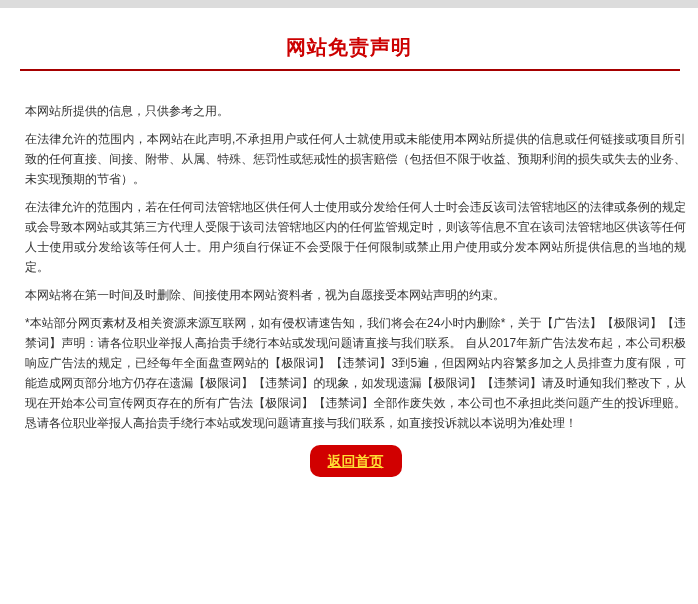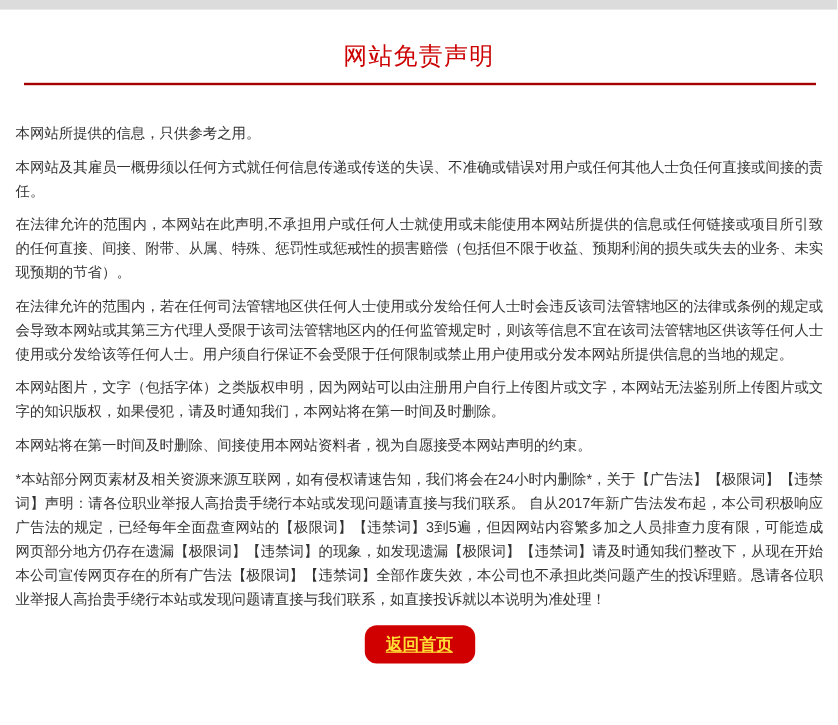--- a/index.html
+++ b/index.html
@@ -17,32 +17,32 @@
   }
   .topbar {
     width: 100%;
     height: 8px;
     background: #dcdcdc;
   }
   .title {
     margin: 28px 0 0 0;
     font-size: 20px;
     line-height: 22px;
-    font-weight: normal;
+    font-weight: bold;
     color: #cc0000;
     text-align: center;
     letter-spacing: 1px;
   }
   .divider {
     border: none;
     border-top: 2px solid #a60000;
     margin: 11px 18px 0 20px;
   }
   .content {
-    padding: 30px 12px 0 13px;
+    padding: 30px 12px 0 25px;
   }
   .content p {
     margin: 0 0 8px 0;
     font-size: 12px;
     line-height: 20px;
     color: #333333;
     text-align: justify;
     word-break: break-all;
   }
   .btn-row {
@@ -71,24 +71,22 @@
 
 <div class="page">
   <div class="topbar"></div>
 
   <h1 class="title">网站免责声明</h1>
 
   <hr class="divider">
 
   <div class="content">
     <p>本网站所提供的信息，只供参考之用。</p>
-    <p>本网站及其雇员一概毋须以任何方式就任何信息传递或传送的失误、不准确或错误对用户或任何其他人士负任何直接或间接的责任。</p>
     <p>在法律允许的范围内，本网站在此声明,不承担用户或任何人士就使用或未能使用本网站所提供的信息或任何链接或项目所引致的任何直接、间接、附带、从属、特殊、惩罚性或惩戒性的损害赔偿（包括但不限于收益、预期利润的损失或失去的业务、未实现预期的节省）。</p>
     <p>在法律允许的范围内，若在任何司法管辖地区供任何人士使用或分发给任何人士时会违反该司法管辖地区的法律或条例的规定或会导致本网站或其第三方代理人受限于该司法管辖地区内的任何监管规定时，则该等信息不宜在该司法管辖地区供该等任何人士使用或分发给该等任何人士。用户须自行保证不会受限于任何限制或禁止用户使用或分发本网站所提供信息的当地的规定。</p>
-    <p>本网站图片，文字（包括字体）之类版权申明，因为网站可以由注册用户自行上传图片或文字，本网站无法鉴别所上传图片或文字的知识版权，如果侵犯，请及时通知我们，本网站将在第一时间及时删除。</p>
     <p>本网站将在第一时间及时删除、间接使用本网站资料者，视为自愿接受本网站声明的约束。</p>
     <p>*本站部分网页素材及相关资源来源互联网，如有侵权请速告知，我们将会在24小时内删除*，关于【广告法】【极限词】【违禁词】声明：请各位职业举报人高抬贵手绕行本站或发现问题请直接与我们联系。 自从2017年新广告法发布起，本公司积极响应广告法的规定，已经每年全面盘查网站的【极限词】【违禁词】3到5遍，但因网站内容繁多加之人员排查力度有限，可能造成网页部分地方仍存在遗漏【极限词】【违禁词】的现象，如发现遗漏【极限词】【违禁词】请及时通知我们整改下，从现在开始本公司宣传网页存在的所有广告法【极限词】【违禁词】全部作废失效，本公司也不承担此类问题产生的投诉理赔。恳请各位职业举报人高抬贵手绕行本站或发现问题请直接与我们联系，如直接投诉就以本说明为准处理！</p>
 
     <div class="btn-row">
       <button class="back-btn">返回首页</button>
     </div>
   </div>
 </div>
 
 </body></html>

